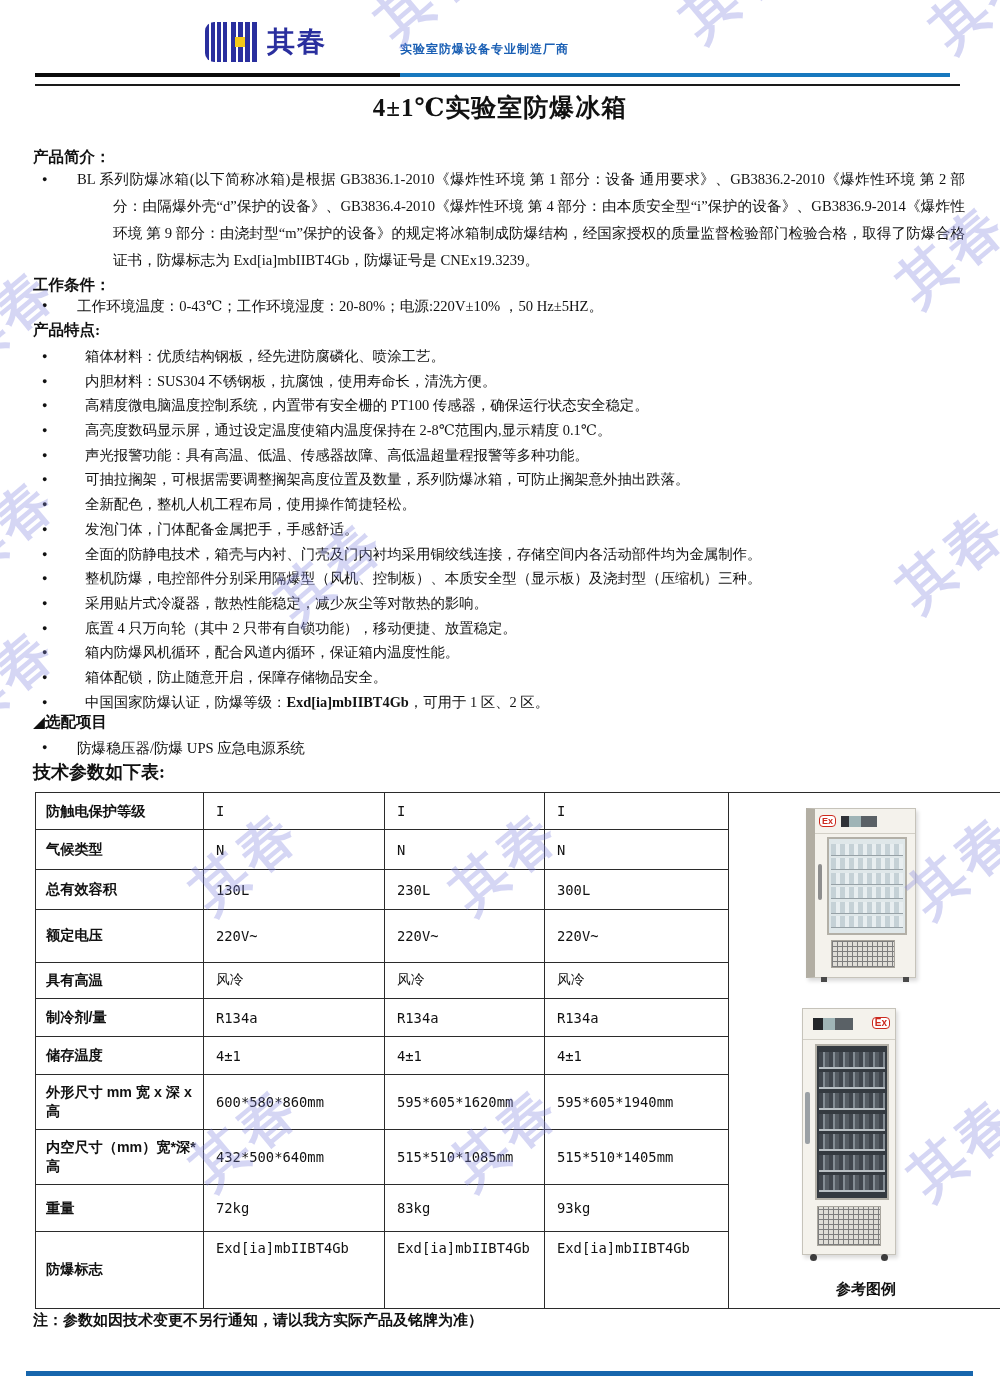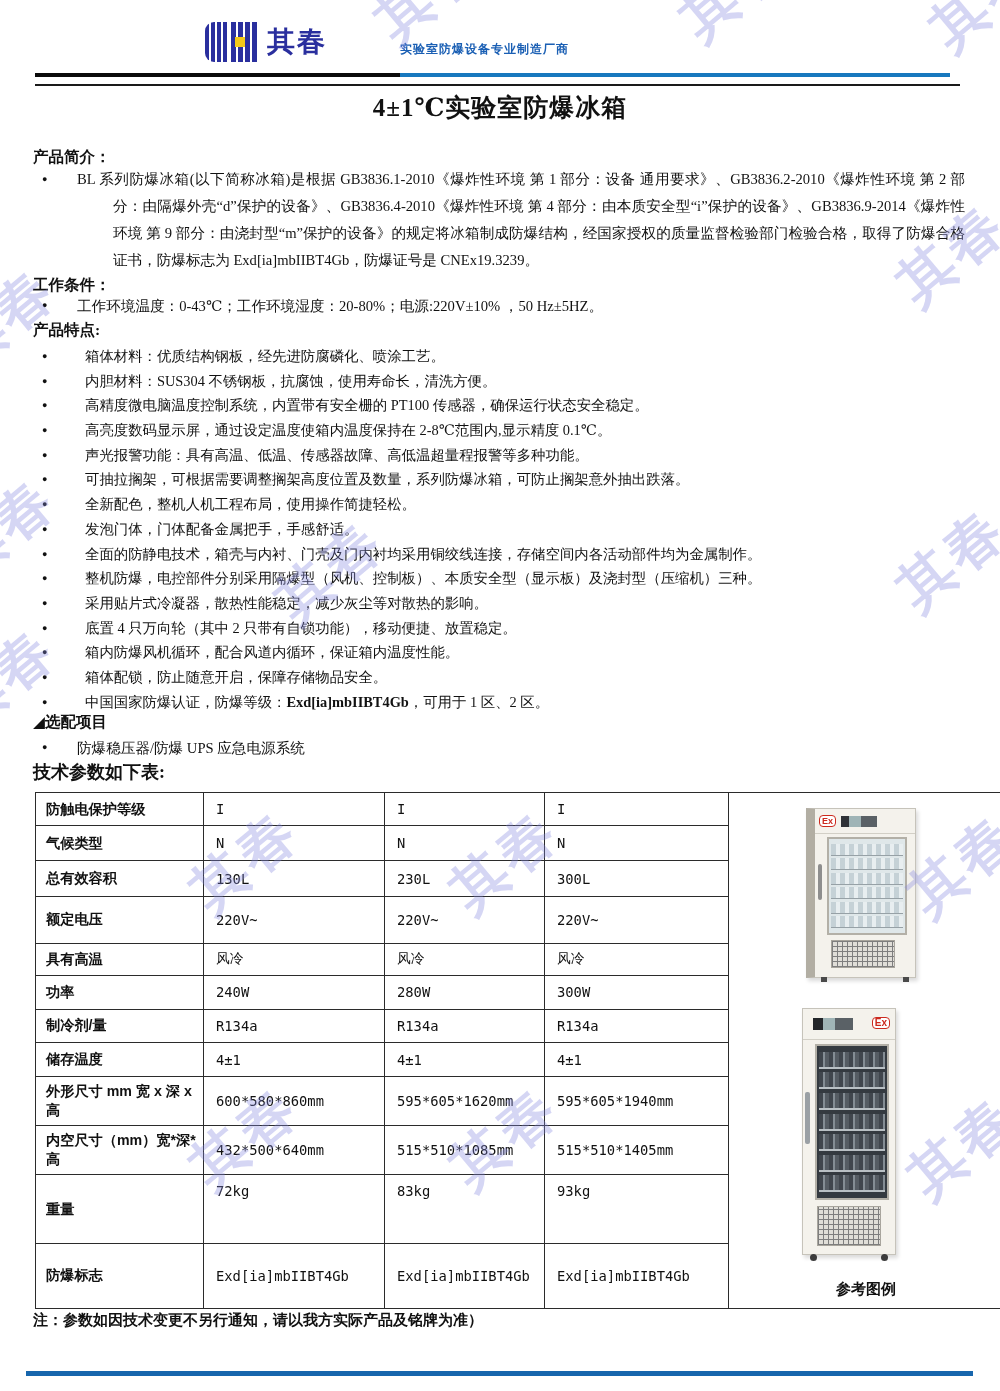--- a/index.html
+++ b/index.html
@@ -260,26 +260,20 @@
             <td>220V~</td>
             <td>220V~</td>
           </tr>
           <tr>
             <th>具有高温</th>
             <td>风冷</td>
             <td>风冷</td>
             <td>风冷</td>
           </tr>
           <tr>
-            <th>功率</th>
-            <td>240W</td>
-            <td>280W</td>
-            <td>300W</td>
-          </tr>
-          <tr>
             <th>制冷剂/量</th>
             <td>R134a</td>
             <td>R134a</td>
             <td>R134a</td>
           </tr>
           <tr>
             <th>储存温度</th>
             <td>4±1</td>
             <td>4±1</td>
             <td>4±1</td>

